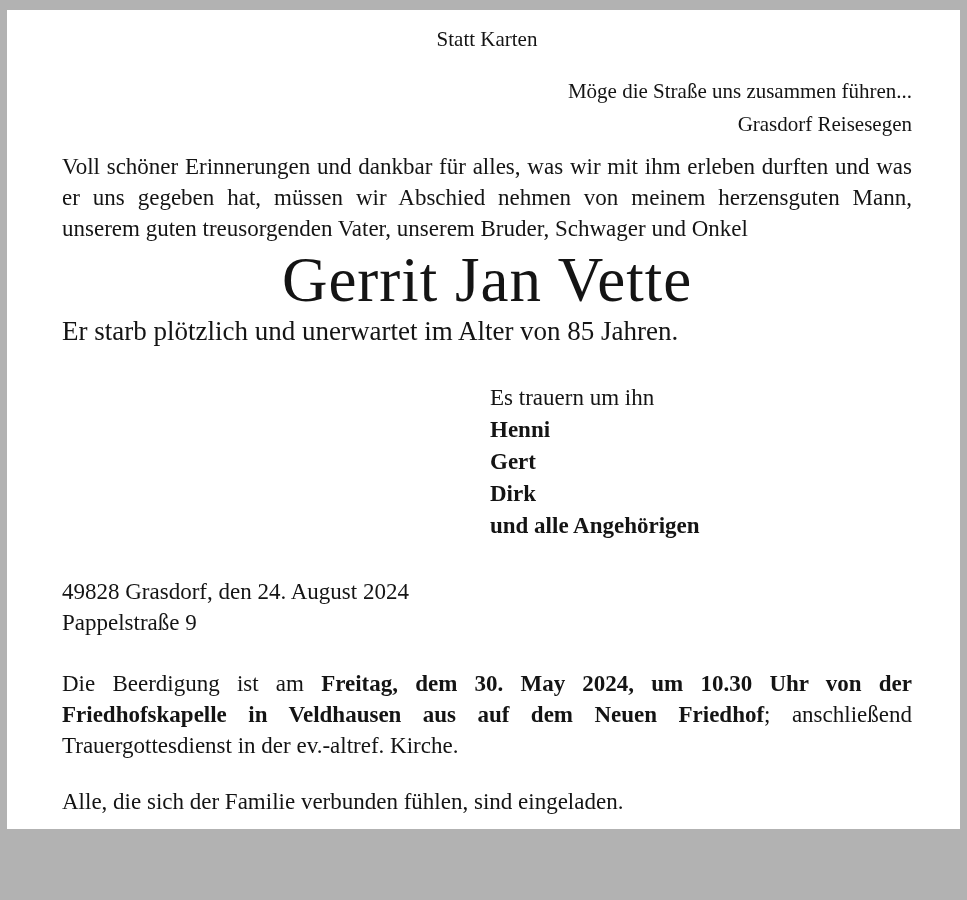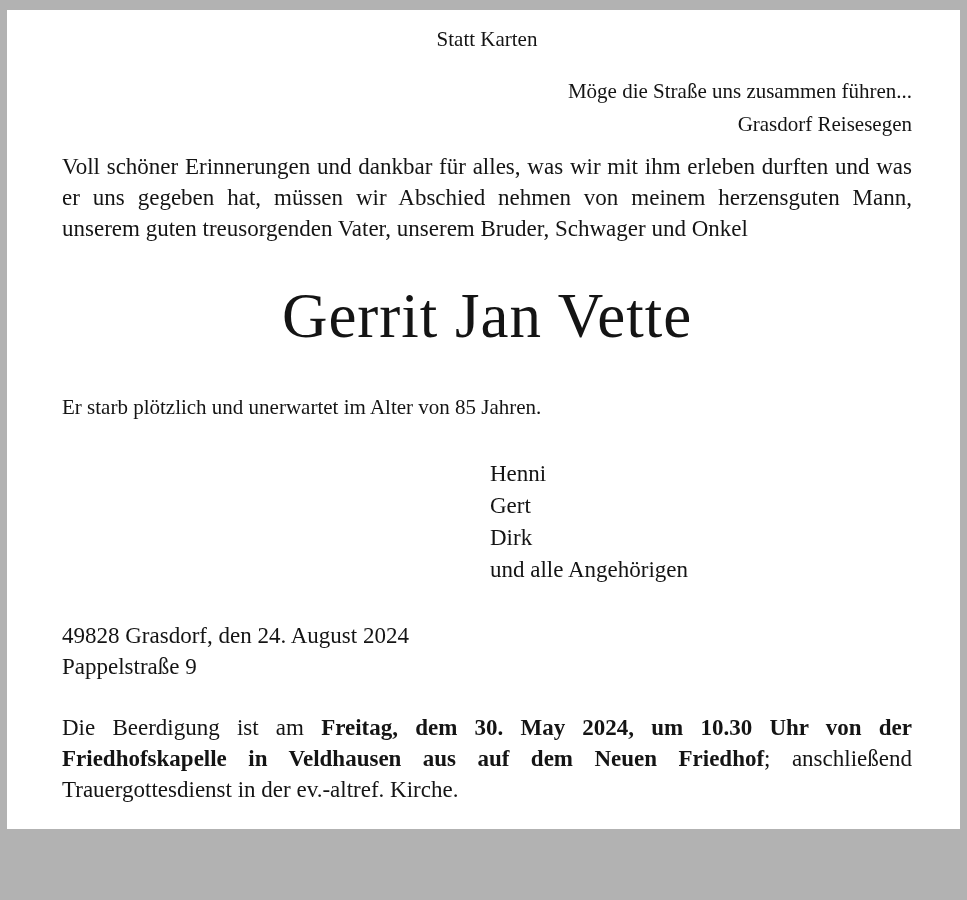--- a/index.html
+++ b/index.html
@@ -47,41 +47,39 @@
   }
 
   .intro {
     margin-top: 10px;
     text-align: justify;
     font-size: 23px;
     line-height: 31px;
   }
 
   .deceased-name {
-    margin-top: 36px;
     text-align: center;
     font-size: 63px;
     line-height: 72px;
     font-weight: normal;
     letter-spacing: 1px;
   }
 
   .death-statement {
-    margin-top: 40px;
-    font-size: 21px;
+    font-size: 27px;
   }
 
   .mourners {
     margin-top: 35px;
     margin-left: 428px;
     font-size: 23px;
     line-height: 32px;
   }
 
-  .mourner-name { font-weight: normal; }
+  .mourner-name { font-weight: bold; }
 
   .place-date {
     margin-top: 34px;
     font-size: 23px;
     line-height: 31px;
   }
 
   .funeral {
     margin-top: 30px;
     text-align: justify;
@@ -109,20 +107,21 @@
       <div>Grasdorf Reisesegen</div>
     </div>
 
     <p class="intro">Voll schöner Erinnerungen und dankbar für alles, was wir mit ihm erleben durften und was er uns gegeben hat, müssen wir Abschied nehmen von meinem herzensguten Mann, unserem guten treusorgenden Vater, unserem Bruder, Schwager und Onkel</p>
 
     <h1 class="deceased-name">Gerrit Jan Vette</h1>
 
     <div class="txt death-statement">Er starb plötzlich und unerwartet im Alter von 85 Jahren.</div>
 
     <div class="mourners">
+      <div>Es trauern um ihn</div>
       <div class="mourner-name">Henni</div>
       <div class="mourner-name">Gert</div>
       <div class="mourner-name">Dirk</div>
       <div class="mourner-name">und alle Angehörigen</div>
     </div>
 
     <div class="place-date">
       <div>49828 Grasdorf, den 24. August 2024</div>
       <div>Pappelstraße 9</div>
     </div>

